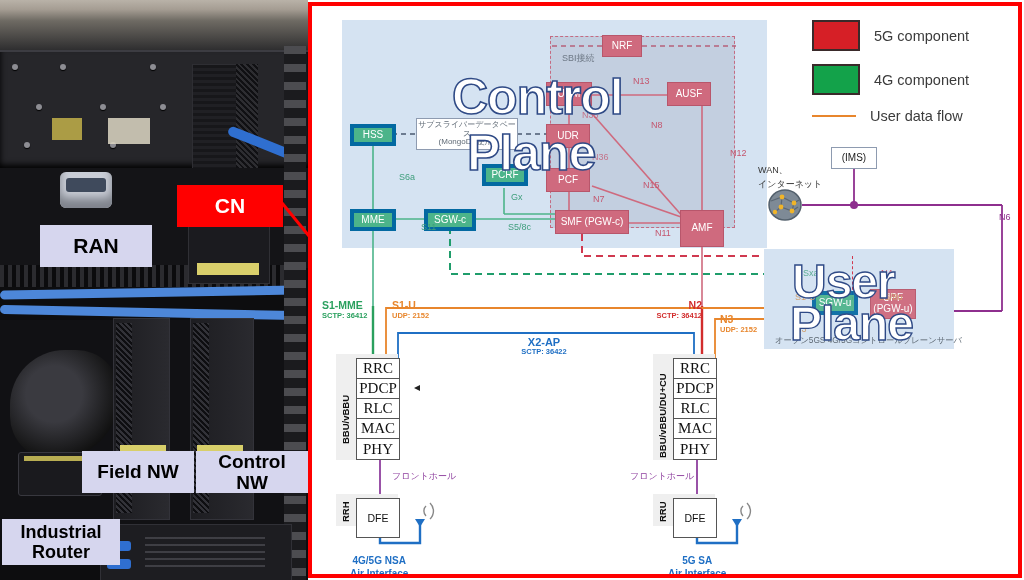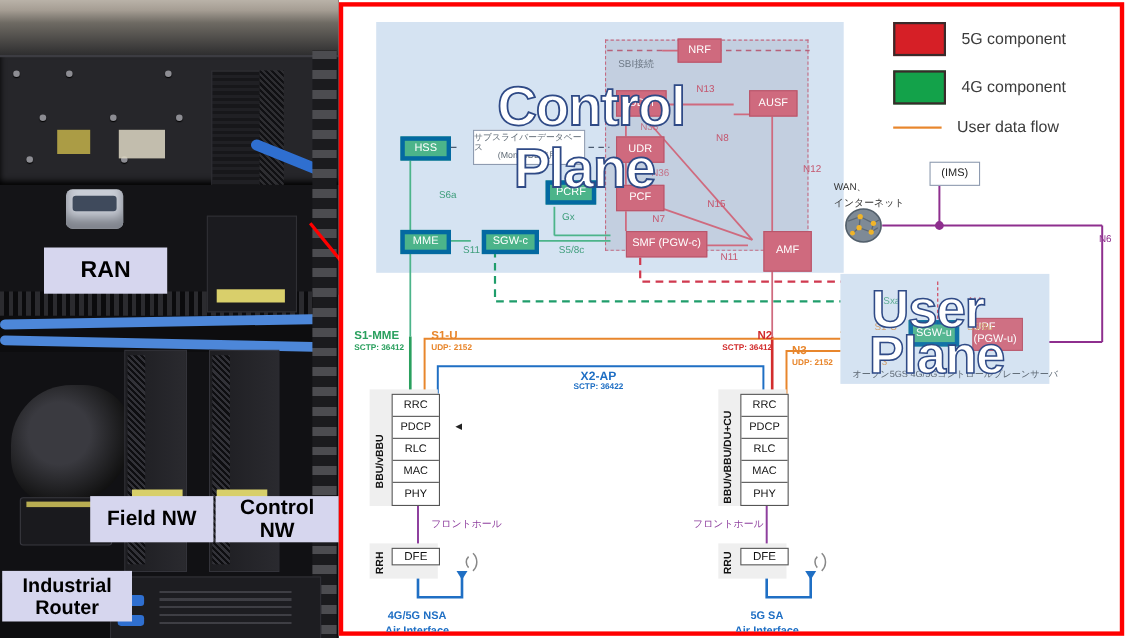--- a/index.html
+++ b/index.html
@@ -72,21 +72,21 @@
 
   
   .dg{position:absolute;}
   #cp-bg{left:30px;top:14px;width:425px;height:228px;background:#d5e3f2;}
   #cp-title{left:46px;top:24px;font-size:10.5px;color:#5f6a75;line-height:1.45;}
   #sbi-box{left:238px;top:30px;width:185px;height:192px;background:#c3cfe0;
      border:1.4px dashed #c46b82;box-sizing:border-box;}
   #sbi-label{left:250px;top:46px;font-size:9px;color:#6d7885;}
 
   .nf{position:absolute;box-sizing:border-box;display:flex;align-items:center;justify-content:center;
-      font-size:10px;color:#fff;text-align:left;line-height:1.08;margin-left:14px;}
+      font-size:10px;color:#fff;text-align:center;line-height:1.08;}
   .nf5{background:#cf6a7e;border:1px solid #b8566b;}
   .nf4{background:#4cb48a;border:4px solid #0369a1;}
   .nfw{background:#fff;border:1.2px solid #8e9bb0;color:#5f6a75;font-size:9px;}
 
   .iflbl{position:absolute;font-size:9px;white-space:nowrap;padding-left:21px;}
   .if5{color:#c4566e;}
   .if4{color:#3f9e7c;}
 
   #up-bg{left:452px;top:243px;width:190px;height:100px;background:#d5e3f2;}
   #up-title{left:463px;top:329px;font-size:8.3px;color:#5f6a75;white-space:nowrap;}
@@ -96,25 +96,25 @@
   .wm-s{font-size:48px;-webkit-text-stroke:1.4px #2f4a86;}
 
   #ims{left:519px;top:141px;width:46px;height:22px;}
   #wan-txt{left:446px;top:158px;font-size:9px;color:#333;line-height:1.5;}
   #cloud{left:456px;top:183px;width:34px;height:32px;}
 
   
   .stackwrap{position:absolute;background:#efefef;}
   .stack{position:absolute;width:44px;border:1.4px solid #555;background:#fff;box-sizing:border-box;}
   .stack div{height:20px;border-bottom:1px solid #555;display:flex;align-items:center;
-     justify-content:center;font-size:10px;color:#111;box-sizing:border-box;}
+     justify-content:center;font-size:15px;color:#111;box-sizing:border-box;font-family:Liberation Serif, serif;}
   .stack div:last-child{border-bottom:none;}
   .vlabel{position:absolute;writing-mode:vertical-rl;transform:rotate(180deg);
      font-size:9.5px;font-weight:bold;color:#111;}
-  .dfe{position:absolute;width:44px;height:16px;border:1.4px solid #555;background:#fff;
+  .dfe{position:absolute;width:44px;height:40px;border:1.4px solid #555;background:#fff;
      display:flex;align-items:center;justify-content:center;font-size:10.5px;color:#111;box-sizing:border-box;}
 
   .proto{position:absolute;font-size:10.5px;font-weight:bold;line-height:1.12;}
   .proto span{display:block;font-size:7.5px;font-weight:bold;}
   .air{position:absolute;font-size:10px;color:#1f6fc4;font-weight:bold;text-align:center;line-height:1.3;}
   .fh{position:absolute;font-size:9px;color:#8e3f9e;}
 
   
   #legend{position:absolute;left:500px;top:14px;width:200px;}
   .lgrow{display:flex;align-items:center;margin-bottom:13px;}
@@ -175,20 +175,21 @@
         <div class="txt"></div>
     </div>
 
     <div class="photo-label" id="lbl-ran">RAN</div>
     <div class="photo-label" id="lbl-field">Field NW</div>
     <div class="photo-label" id="lbl-ctrl" style="white-space:pre-line">Control
 NW</div>
     <div class="photo-label" id="lbl-router" style="white-space:pre-line">Industrial
 Router</div>
   </div>
+  <div class="photo-label" id="lbl-cn">CN</div>
 
   <svg id="leader">
     <line x1="6" y1="2" x2="42" y2="46" stroke="#ff0000" stroke-width="3"></line>
   </svg>
 
   <div id="panel">
 
     <div class="dg" id="cp-bg"></div>
 
     <div class="dg" id="sbi-box"></div>

